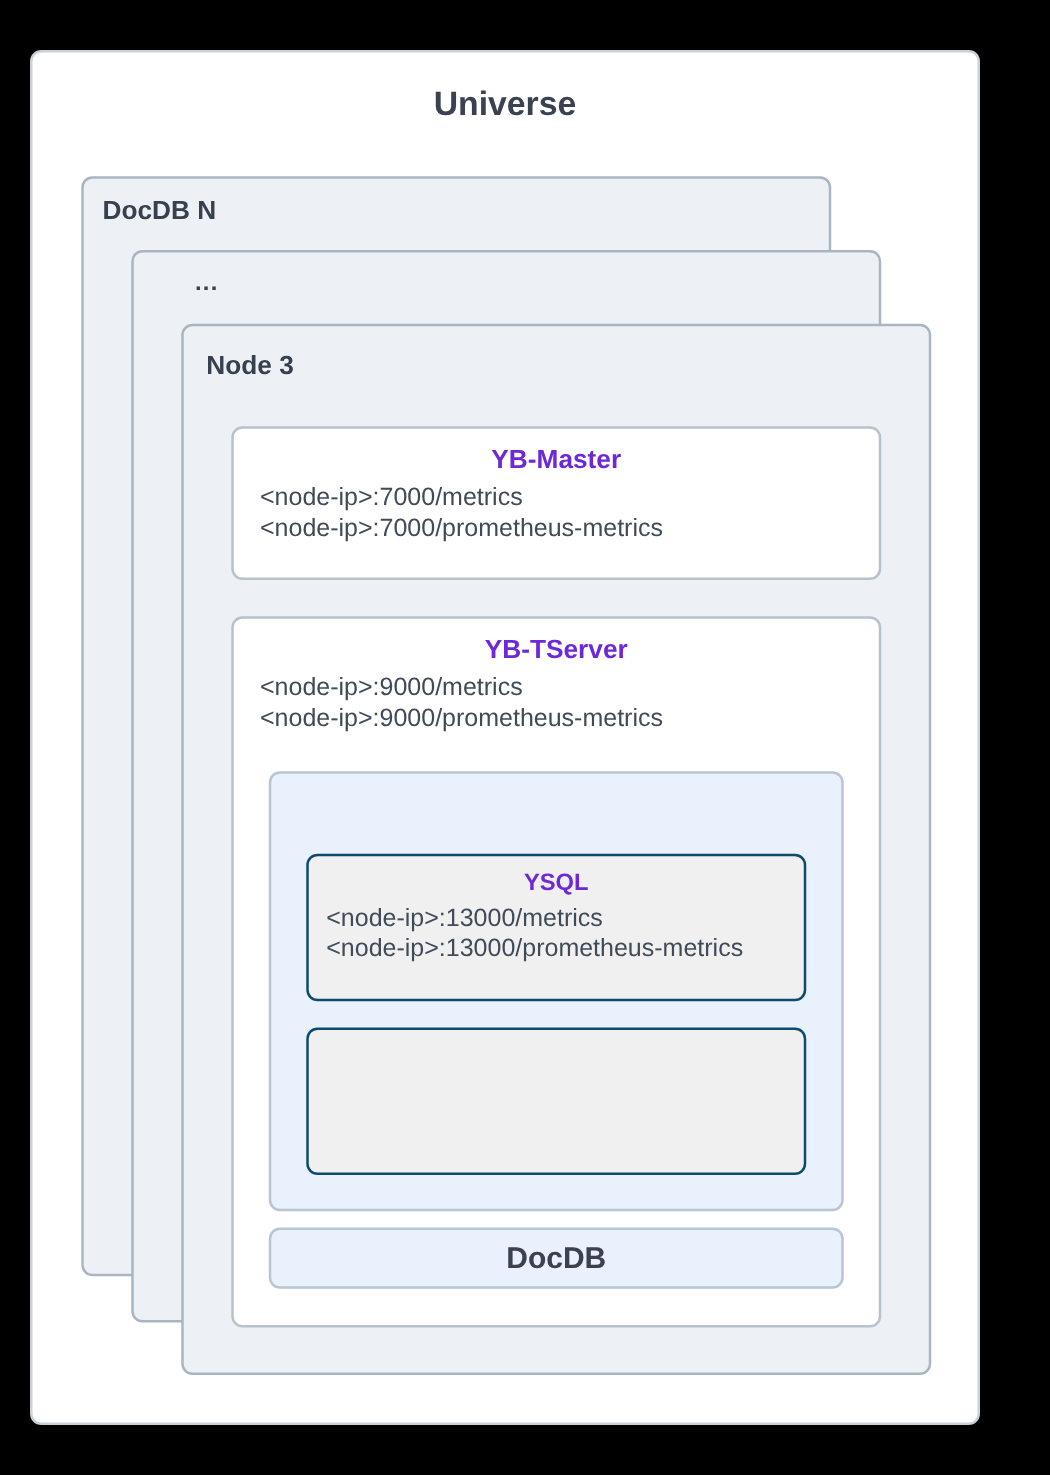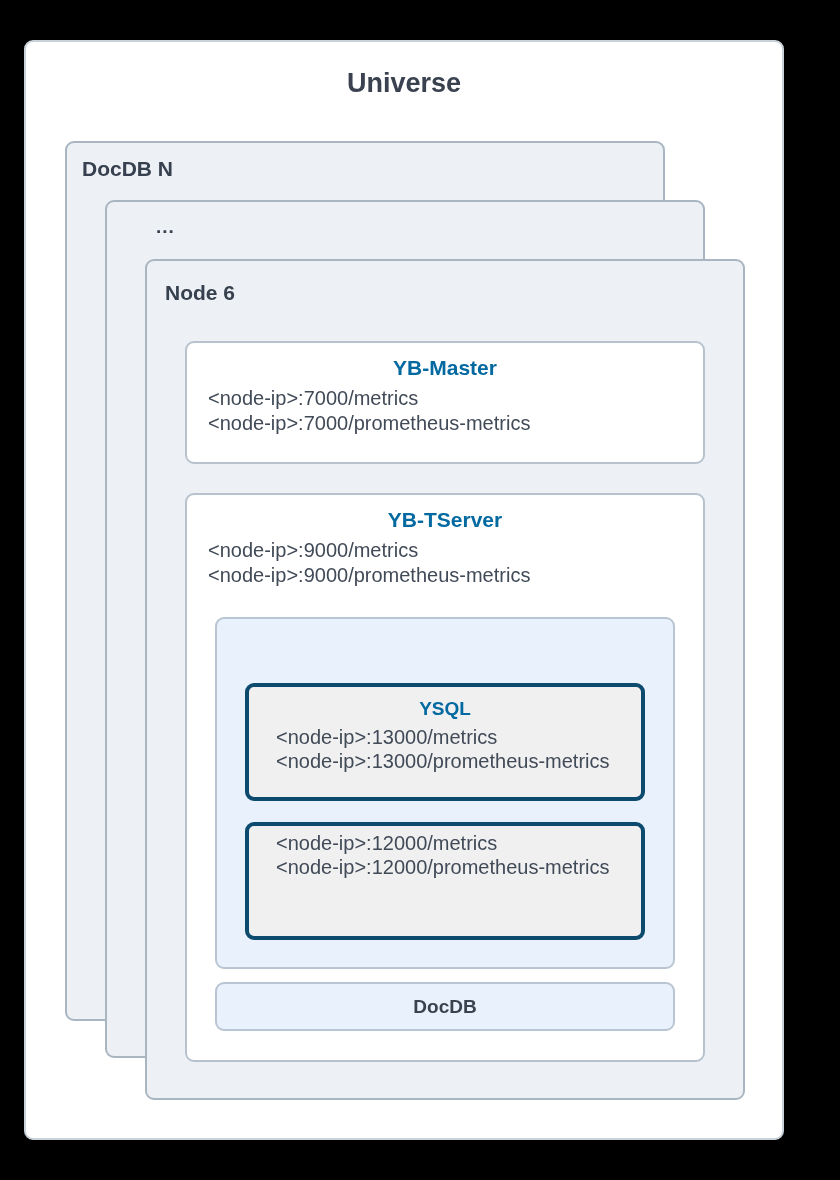--- a/index.html
+++ b/index.html
@@ -66,21 +66,21 @@
     border-radius: 9px;
     box-sizing: border-box;
   }
   .yb-master-box  { top: 80px;  height: 123px; }
   .yb-tserver-box { top: 232px; height: 569px; }
 
   .box-title {
     text-align: center;
     font-size: 21px;
     font-weight: bold;
-    color: #0369a1;
+    color: #6d28d9;
     padding-top: 13px;
   }
   .endpoints {
     padding: 6px 0 0 21px;
   }
   .endpoint {
     font-size: 20px;
     line-height: 25px;
     color: #414a57;
     white-space: nowrap;
@@ -98,64 +98,64 @@
     box-sizing: border-box;
   }
   .yql-box > .box-title { font-size: 19px; padding-top: 18px; }
 
   .sub-box {
     position: absolute;
     left: 28px;
     width: 400px;
     height: 118px;
     background: #f0f0f1;
-    border: 4px solid #0c4a6e;
+    border: 2px solid #0c4a6e;
     border-radius: 9px;
     box-sizing: border-box;
   }
   .sub-box.ysql { top: 64px; }
   .sub-box.ycql { top: 203px; }
   .sub-box > .box-title { font-size: 19px; padding-top: 11px; }
-  .sub-box .endpoints { padding: 5px 0 0 27px; }
+  .sub-box .endpoints { padding: 5px 0 0 14px; }
   .sub-box .endpoint { line-height: 24px; }
 
   .docdb-box {
     position: absolute;
     left: 28px;
     top: 487px;
     width: 460px;
     height: 49px;
     background: #e9f1fc;
     border: 2px solid #b9c5d2;
     border-radius: 9px;
     box-sizing: border-box;
     display: flex;
     align-items: center;
     justify-content: center;
-    font-size: 19px;
+    font-size: 24px;
     font-weight: bold;
     color: #3a4250;
   }
 </style>
 </head>
 <body>
 
 <div class="canvas">
   <div class="universe-card">
 
     <div class="universe-title">Universe</div>
 
     <div class="node-box node-n">
       <div class="node-label">DocDB N</div>
 
       <div class="node-box node-dots">
         <div class="node-label">...</div>
 
         <div class="node-box node-one">
-          <div class="node-label">Node 6</div>
+          <div class="node-label">Node 3</div>
 
           <div class="white-box yb-master-box">
             <div class="box-title">YB-Master</div>
             <div class="endpoints">
               <div class="endpoint">&lt;node-ip&gt;:7000/metrics</div>
               <div class="endpoint">&lt;node-ip&gt;:7000/prometheus-metrics</div>
             </div>
           </div>
 
           <div class="white-box yb-tserver-box">
@@ -169,24 +169,20 @@
 
               <div class="sub-box ysql">
                 <div class="box-title">YSQL</div>
                 <div class="endpoints">
                   <div class="endpoint">&lt;node-ip&gt;:13000/metrics</div>
                   <div class="endpoint">&lt;node-ip&gt;:13000/prometheus-metrics</div>
                 </div>
               </div>
 
               <div class="sub-box ycql">
-                <div class="endpoints">
-                  <div class="endpoint">&lt;node-ip&gt;:12000/metrics</div>
-                  <div class="endpoint">&lt;node-ip&gt;:12000/prometheus-metrics</div>
-                </div>
               </div>
             </div>
 
             <div class="docdb-box">DocDB</div>
           </div>
 
         </div>
       </div>
     </div>
 

